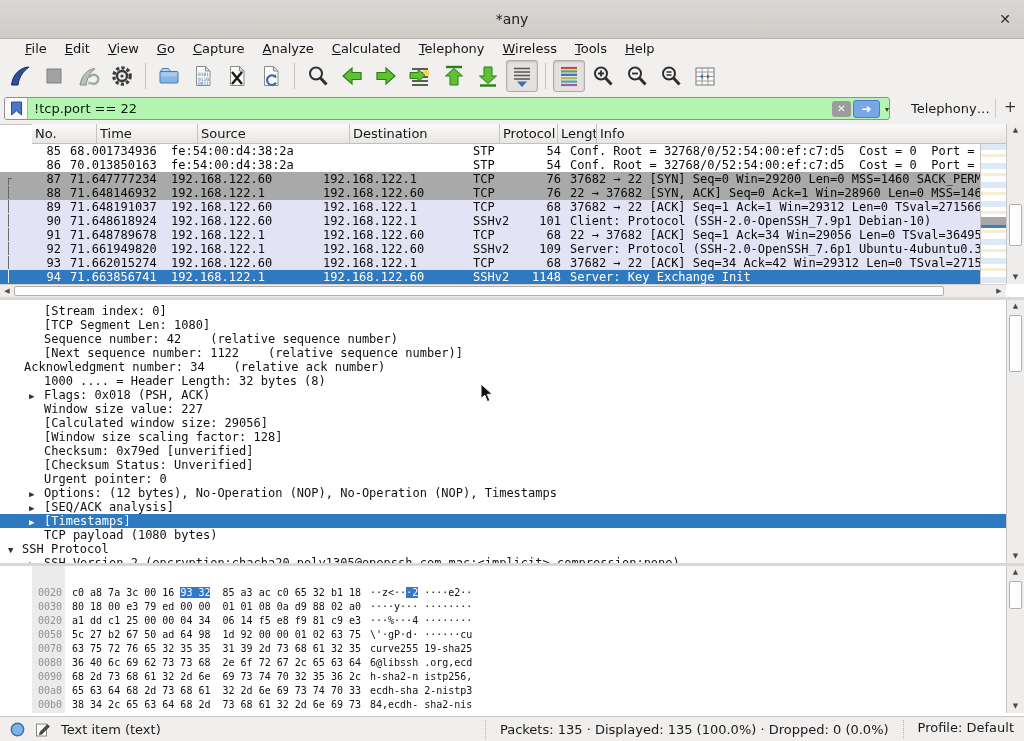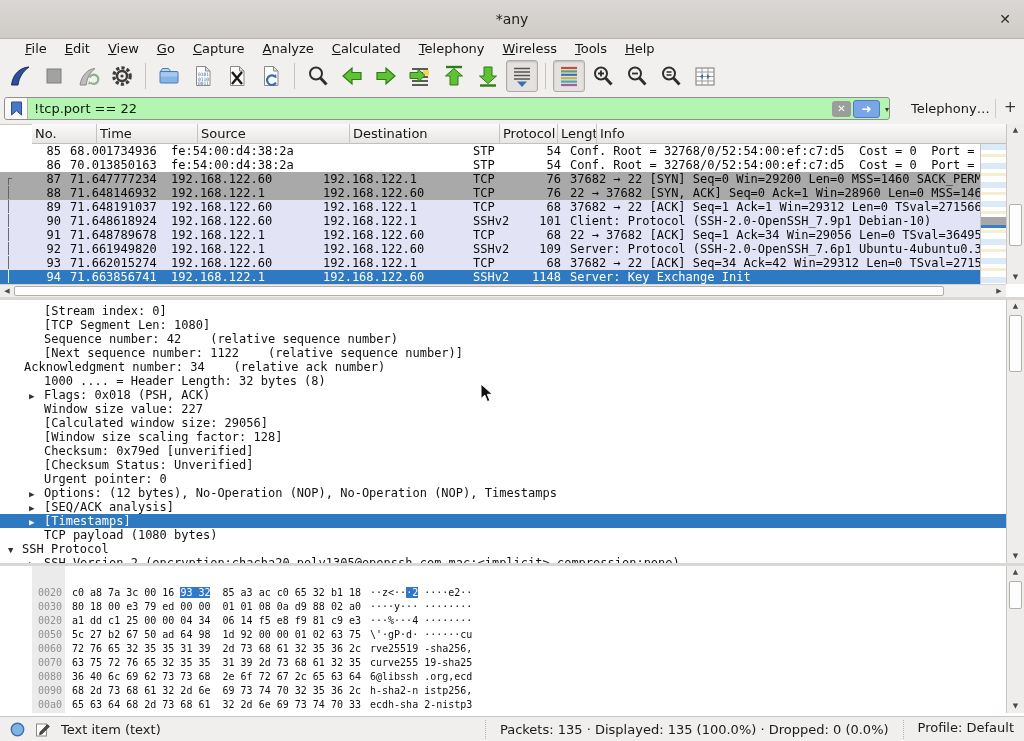--- a/index.html
+++ b/index.html
@@ -367,21 +367,20 @@
   </div>
 
   <div class="split" style="top:563px;height:3px;"></div>
 
   <div class="hexpane">
     <div class="hoffbg"></div>
   <div class="hrow"><span class="hoff">0020</span><span class="hhex"><span>c0 a8 7a 3c 00 16 </span><span class="hl">93 32</span><span>  85 a3 ac c0 65 32 b1 18</span></span><span class="hascii"><span>··z&lt;··</span><span class="hl">·2</span><span> ····e2··</span></span></div>
       <div class="hrow"><span class="hoff">0030</span><span class="hhex">80 18 00 e3 79 ed 00 00  01 01 08 0a d9 88 02 a0</span><span class="hascii">····y··· ········</span></div>
       <div class="hrow"><span class="hoff">0020</span><span class="hhex">a1 dd c1 25 00 00 04 34  06 14 f5 e8 f9 81 c9 e3</span><span class="hascii">···%···4 ········</span></div>
       <div class="hrow"><span class="hoff">0050</span><span class="hhex">5c 27 b2 67 50 ad 64 98  1d 92 00 00 01 02 63 75</span><span class="hascii">\'·gP·d· ······cu</span></div>
-      <div class="hrow"><span class="hoff">0060</span><span class="hhex">72 76 65 32 35 35 31 39  2d 73 68 61 32 35 36 2c</span><span class="hascii">rve25519 -sha256,</span></div>
       <div class="hrow"><span class="hoff">0070</span><span class="hhex">63 75 72 76 65 32 35 35  31 39 2d 73 68 61 32 35</span><span class="hascii">curve255 19-sha25</span></div>
       <div class="hrow"><span class="hoff">0080</span><span class="hhex">36 40 6c 69 62 73 73 68  2e 6f 72 67 2c 65 63 64</span><span class="hascii">6@libssh .org,ecd</span></div>
       <div class="hrow"><span class="hoff">0090</span><span class="hhex">68 2d 73 68 61 32 2d 6e  69 73 74 70 32 35 36 2c</span><span class="hascii">h-sha2-n istp256,</span></div>
       <div class="hrow"><span class="hoff">00a0</span><span class="hhex">65 63 64 68 2d 73 68 61  32 2d 6e 69 73 74 70 33</span><span class="hascii">ecdh-sha 2-nistp3</span></div>
       <div class="hrow"><span class="hoff">00b0</span><span class="hhex">38 34 2c 65 63 64 68 2d  73 68 61 32 2d 6e 69 73</span><span class="hascii">84,ecdh- sha2-nis</span></div>
     </div>
   <div class="vscroll" style="left:1006px;top:566px;height:147px;">
     <div class="sa" style="top:0;">▲</div>
     <div class="sthumb" style="top:15px;height:26px;"></div>
     <div class="sa" style="bottom:0;">▼</div>

